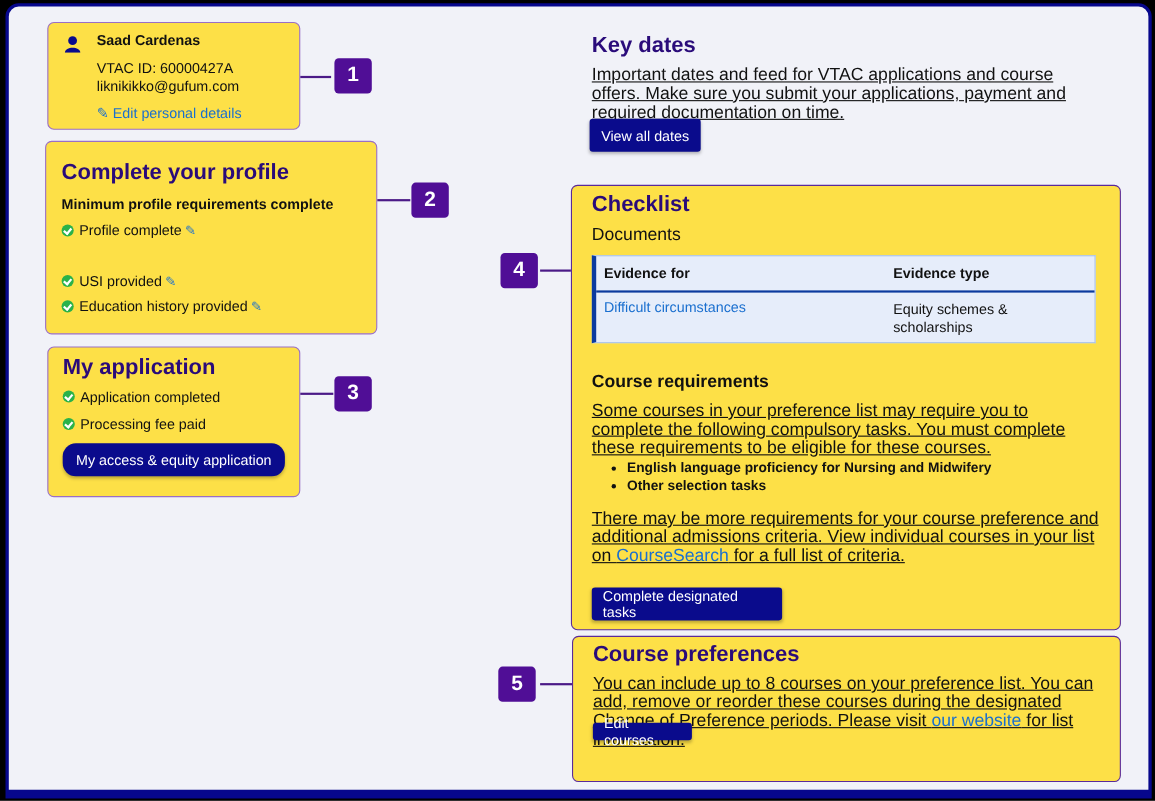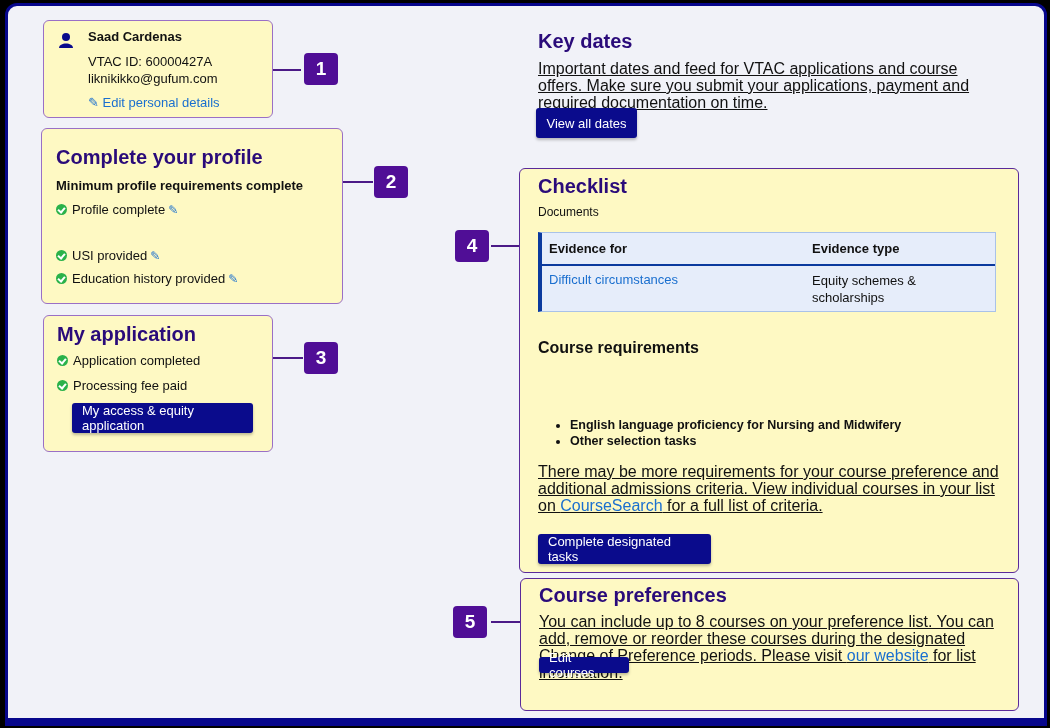--- a/index.html
+++ b/index.html
@@ -2,21 +2,21 @@
 <html><head>
 <meta charset="utf-8">
 <style>
   html, body { margin:0; padding:0; }
   body { width:1050px; height:728px; background:#000; position:relative; overflow:hidden;
          font-family:"Liberation Sans", sans-serif; color:#111; }
   .frame { position:absolute; left:5px; top:3px; width:1036px; height:712px;
            background:#f1f2f8; border:3px solid #07078c; border-bottom-width:8px;
            border-radius:12px 12px 0 0; box-sizing:content-box; }
   .inner { position:absolute; left:0; top:0; width:1036px; height:712px; }
-  .card { position:absolute; border:1.5px solid #9a6fc6; border-radius:6px; box-sizing:border-box; background:#fef9c3; }
+  .card { position:absolute; border:1.5px solid #9a6fc6; border-radius:6px; box-sizing:border-box; background:#fde047; }
   .card.dark { border-color:#5a2a9a; }
   .callout { position:absolute; width:34px; height:32px; background:#500e96; border-radius:4px;
              color:#fff; font-weight:bold; font-size:19px; display:flex; align-items:center; justify-content:center; }
   .line { position:absolute; height:1.5px; background:#4b1a87; }
   .h2 { color:#2a0b7a; font-weight:bold; font-size:20px; margin:0; }
   .btn { position:absolute; background:#0a0b8c; color:#fff; font-size:13px; border-radius:3px;
          display:flex; align-items:center; justify-content:center; box-shadow:0 2px 3px rgba(0,0,0,.25); padding:0 10px; box-sizing:border-box; }
   .link { color:#1a6fcf; }
   .check { display:inline-block; width:11px; height:11px; border-radius:50%; background:#2ab24a; position:relative; vertical-align:-1px; margin-right:5px; }
   .check::after { content:""; position:absolute; left:3px; top:2px; width:3px; height:5px; border:solid #fff; border-width:0 2px 2px 0; transform:rotate(40deg); }
@@ -63,43 +63,44 @@
   <div class="callout" style="left:366px; top:160px;">2</div>
 
   <div class="card" style="left:35px; top:309px; width:230px; height:137px;">
     <div class="h2" style="position:absolute; left:13px; top:7px;">My application</div>
     <div class="row" style="left:13px; top:37px;">
       <span class="check"></span><span>Application completed</span>
     </div>
     <div class="row" style="left:13px; top:62px;">
       <span class="check"></span><span>Processing fee paid</span>
     </div>
-    <div class="btn" style="left:28px; top:87px; width:181px; height:30px;">My access &amp; equity application</div>
+    <div class="btn" style="left:13px; top:87px; width:202px; height:30px;border-radius:12px;">My access &amp; equity application</div>
   </div>
   <div class="line" style="left:265px; top:351px; width:30px;"></div>
   <div class="callout" style="left:296px; top:336px;">3</div>
 
   <div class="h2" style="position:absolute; left:530px; top:24px;">Key dates</div>
   <div class="txt" style="position:absolute; left:530px; top:54px; width:460px;">Important dates and feed for VTAC applications and course offers. Make sure you submit your applications, payment and required documentation on time.</div>
   <div class="btn" style="left:528px; top:102px; width:101px; height:30px;">View all dates</div>
 
   <div class="card dark" style="left:511px; top:162px; width:500px; height:405px;">
     <div class="h2" style="position:absolute; left:18px; top:6px;">Checklist</div>
-    <div style="position:absolute; left:18px; top:36px; font-size:12px;">Documents</div>
+    <div style="position:absolute; left:18px; top:36px; font-size:16px;">Documents</div>
     <div style="position:absolute; left:18px; top:63px; width:458px; height:80px; background:#e6edfa; border:1px solid #a9c2e8; border-left:4px solid #0b3a9e; box-sizing:border-box;">
       <div style="position:absolute; left:0; top:33px; right:0; bottom:0;">
         <div class="link" style="position:absolute; left:7px; top:6px; font-size:13px;">Difficult circumstances</div>
         <div style="position:absolute; left:270px; top:6px; width:120px; font-size:13px; line-height:17px;">Equity schemes &amp; scholarships</div>
       </div>
       <div style="position:absolute; left:0; top:0; right:0; height:31px; border-bottom:2px solid #0b3a9e;">
         <div style="position:absolute; left:7px; top:8px; font-weight:bold; font-size:13px;">Evidence for</div>
         <div style="position:absolute; left:270px; top:8px; font-weight:bold; font-size:13px;">Evidence type</div>
       </div>
     </div>
     <div style="position:absolute; left:18px; top:170px; font-weight:bold; font-size:16px;">Course requirements</div>
+    <div class="txt" style="position:absolute; left:18px; top:196px; width:465px;">Some courses in your preference list may require you to complete the following compulsory tasks. You must complete these requirements to be eligible for these courses.</div>
     <ul style="position:absolute; left:18px; top:248px; margin:0; padding-left:32px; font-size:12.5px; font-weight:bold; line-height:16px;">
       <li>English language proficiency for Nursing and Midwifery</li>
       <li>Other selection tasks</li>
     </ul>
     <div class="txt" style="position:absolute; left:18px; top:294px; width:465px;">
       <span>There may be more requirements for your course preference and additional admissions criteria. View individual courses in your list on </span><span class="link">CourseSearch</span><span> for a full list of criteria.</span>
     </div>
     <div class="btn" style="left:18px; top:365px; width:173px; height:30px;">Complete designated tasks</div>
   </div>
   <div class="line" style="left:483px; top:239px; width:28px;"></div>

